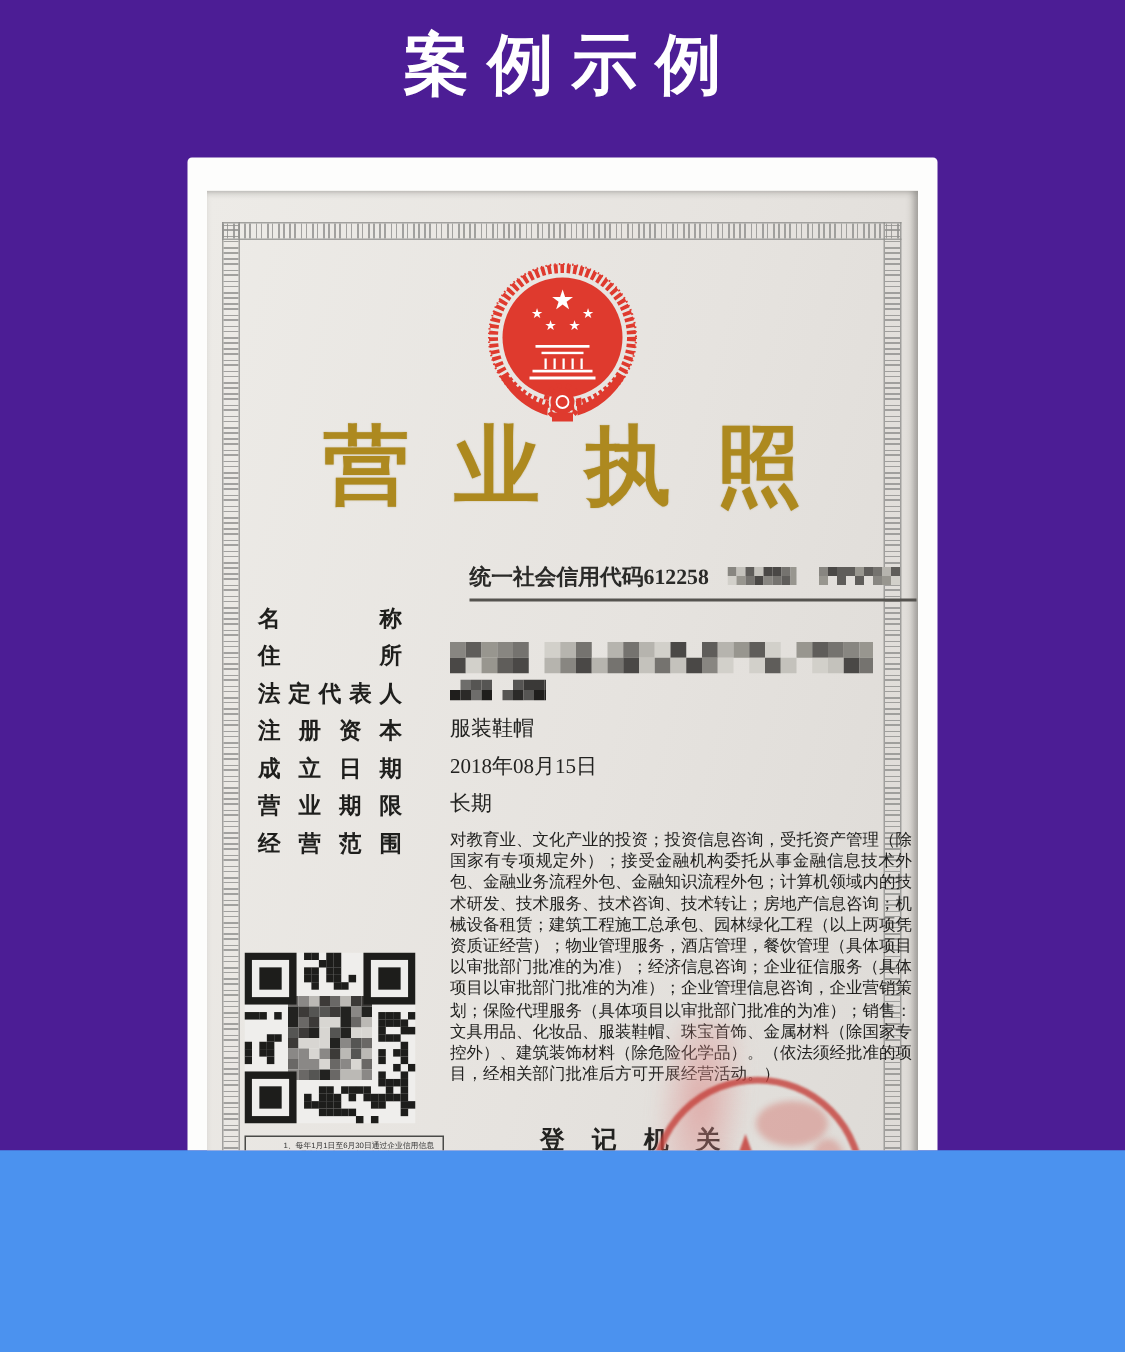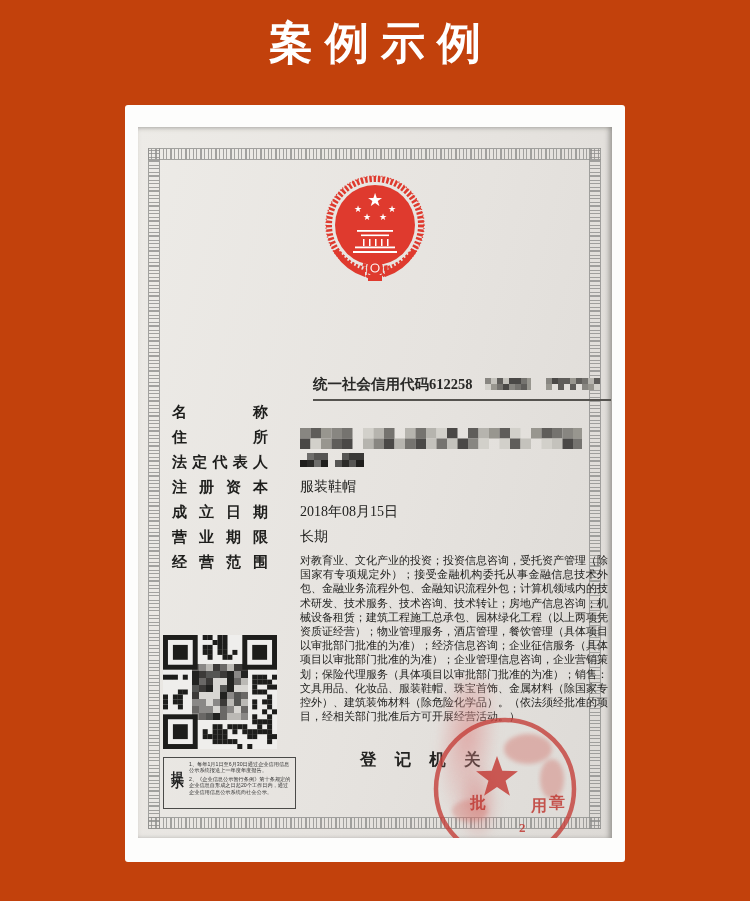--- a/index.html
+++ b/index.html
@@ -1,16 +1,16 @@
 <!DOCTYPE html>
 <html><head>
 <meta charset="utf-8">
 <style>
   html,body{margin:0;padding:0;background:#4b92ef;}
-  .stage{position:relative;width:750px;height:901px;background:#c2410c;overflow:hidden;
+  .stage{position:relative;width:750px;height:767px;background:#4c1d95;overflow:hidden;
          font-family:"Liberation Serif","DejaVu Serif",serif;}
   .page-title{position:absolute;top:14px;left:0;width:100%;margin:0;text-align:center;
          color:#ffffff;font-family:"Liberation Sans","DejaVu Sans",sans-serif;
          font-size:44px;font-weight:600;letter-spacing:12px;text-indent:12px;}
   .card{position:absolute;left:125px;top:105px;width:500px;height:757px;background:#fdfdfc;border-radius:3px;}
   .paper{position:absolute;left:13px;top:22px;width:474px;height:711px;overflow:hidden;
          background:linear-gradient(105deg,#edebe7,#e6e3df 55%,#ddDAd6);
          box-shadow:inset -4px 0 5px -1px rgba(110,108,104,.55), inset 0 3px 5px -2px rgba(140,138,134,.45);}
   
   .band{position:absolute;opacity:.8;}
@@ -98,20 +98,21 @@
         <rect x="30" y="71.5" width="40" height="1.8" fill="#ffffff"></rect>
         <rect x="28" y="76" width="44" height="2" fill="#ffffff"></rect>
         <circle cx="50" cy="93" r="11" fill="none" stroke="#df3a2e" stroke-width="3.5" stroke-dasharray="3 3"></circle>
         <circle cx="50" cy="93" r="8" fill="#df3a2e"></circle>
         <circle cx="50" cy="93" r="4" fill="none" stroke="#ffffff" stroke-width="1.2"></circle>
         <path d="M8,76 Q20,96 40,102 L40,96 Q23,90 13,74 Z" fill="#df3a2e"></path>
         <path d="M92,76 Q80,96 60,102 L60,96 Q77,90 87,74 Z" fill="#df3a2e"></path>
         <rect x="43" y="100" width="14" height="6" fill="#df3a2e"></rect>
       </svg>
 
+      <div class="doc-title">营 业 执 照</div>
 
 
       <div class="credit">
         <span>统一社会信用代码</span><span>612258</span>
         <span class="mosaic" style="width:46px;height:12px;margin-left:9px;"><svg width="46" height="12" viewBox="0 0 46 12">
               <rect x="0" y="0" width="6" height="6" fill="#888681"></rect>
               <rect x="6" y="0" width="6" height="6" fill="#c4c2bc"></rect>
               <rect x="12" y="0" width="6" height="6" fill="#5f5d5a"></rect>
               <rect x="18" y="0" width="6" height="6" fill="#c4c2bc"></rect>
               <rect x="24" y="0" width="6" height="6" fill="#4a4846"></rect>

